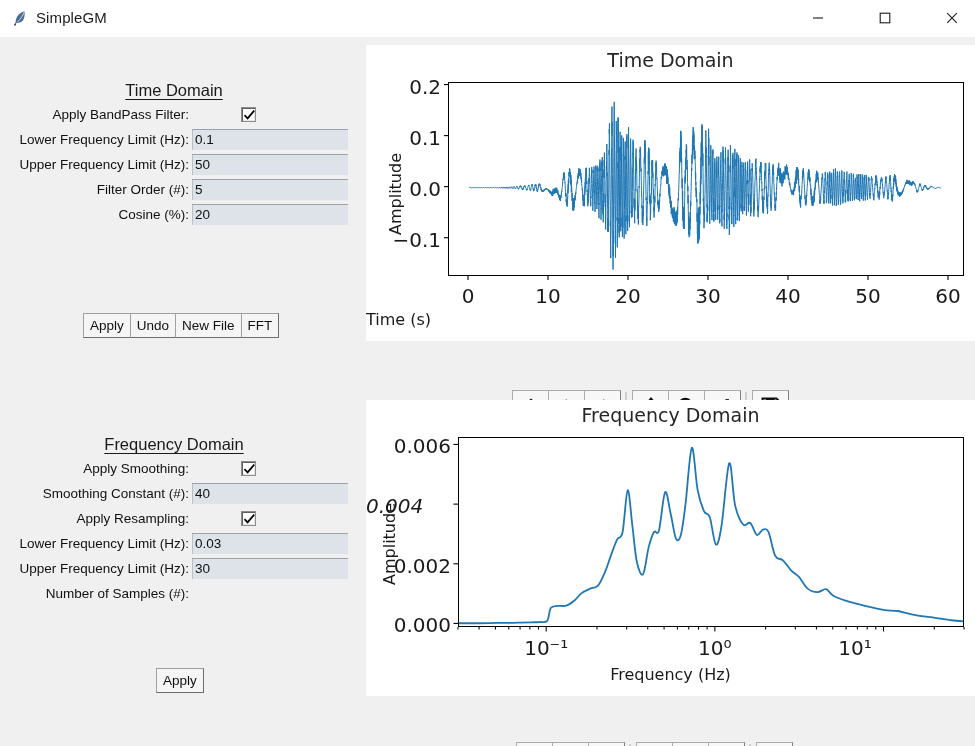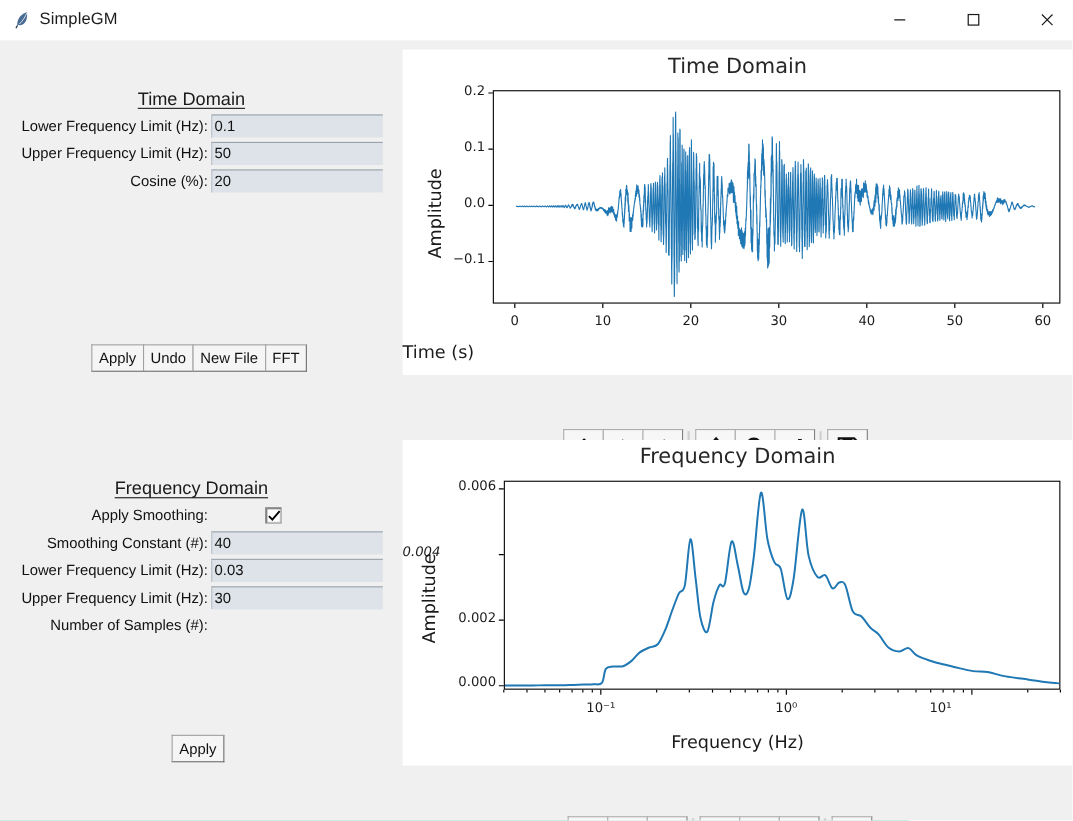--- a/index.html
+++ b/index.html
@@ -5,21 +5,21 @@
   html, body {
     margin: 0; padding: 0;
     width: 975px; height: 746px;
     background: #ffffff;
     font-family: "Liberation Sans", sans-serif;
     overflow: hidden;
   }
   #app {
     position: relative;
     width: 826px; height: 746px;
-    background: #14b8a6;
+    background: #be185d;
   }
 
   
   .titlebar {
     position: absolute; left: 0; top: 0;
     width: 975px; height: 37px;
     background: #ffffff;
     border-bottom: 1px solid #dcdcdc;
   }
   .tb-icon {
@@ -146,21 +146,21 @@
   }
   .axes-box {
     position: absolute;
     border: 1.1px solid #000000;
     background: #ffffff;
     box-sizing: border-box;
     overflow: hidden;
   }
   .tick-lbl {
     position: absolute;
-    font-size: 12px;
+    font-size: 20px;
     color: #1a1a1a;
     font-family: "DejaVu Sans", sans-serif;
     white-space: nowrap;
   }
   .axis-lbl {
     position: absolute;
     font-size: 16px;
     color: #1a1a1a;
     font-family: "DejaVu Sans", sans-serif;
     white-space: nowrap;
@@ -228,26 +228,40 @@
         </svg>
     </div>
   </div>
 
   <div class="client">
 
     <div class="panel" id="td-panel" style="left:0px; top:44px; width:348px;">
       <div class="panel-title">Time Domain</div>
       <div id="td-rows">
           <div class="frow">
+            <div class="flabel" style="width: 192px;">Apply BandPass Filter:</div>
+            <div class="ckwrap" style="width: 36px; margin-left: 38px;">
+              <div class="checkbox">
+                <svg width="13" height="13" viewBox="0 0 13 13">
+                  <path d="M1.5 6.2 L4.6 9.4 L11.2 1.6" stroke="#000" stroke-width="1.7" fill="none"></path>
+                </svg>
+              </div>
+            </div>
+          </div>
+          <div class="frow">
             <div class="flabel" style="width: 192px;">Lower Frequency Limit (Hz):</div>
             <div class="fentry" style="width: 156px;"><span>0.1</span></div>
           </div>
           <div class="frow">
             <div class="flabel" style="width: 192px;">Upper Frequency Limit (Hz):</div>
             <div class="fentry" style="width: 156px;"><span>50</span></div>
+          </div>
+          <div class="frow">
+            <div class="flabel" style="width: 192px;">Filter Order (#):</div>
+            <div class="fentry" style="width: 156px;"><span>5</span></div>
           </div>
           <div class="frow">
             <div class="flabel" style="width: 192px;">Cosine (%):</div>
             <div class="fentry" style="width: 156px;"><span>20</span></div>
           </div>
         </div>
     </div>
     <div class="btnrow" id="td-buttons" style="left:70px; top:276px;">
         <div class="btn">Apply</div>
         <div class="btn">Undo</div>
@@ -264,20 +278,30 @@
               <div class="checkbox">
                 <svg width="13" height="13" viewBox="0 0 13 13">
                   <path d="M1.5 6.2 L4.6 9.4 L11.2 1.6" stroke="#000" stroke-width="1.7" fill="none"></path>
                 </svg>
               </div>
             </div>
           </div>
           <div class="frow">
             <div class="flabel" style="width: 192px;">Smoothing Constant (#):</div>
             <div class="fentry" style="width: 156px;"><span>40</span></div>
+          </div>
+          <div class="frow">
+            <div class="flabel" style="width: 192px;">Apply Resampling:</div>
+            <div class="ckwrap" style="width: 36px; margin-left: 38px;">
+              <div class="checkbox">
+                <svg width="13" height="13" viewBox="0 0 13 13">
+                  <path d="M1.5 6.2 L4.6 9.4 L11.2 1.6" stroke="#000" stroke-width="1.7" fill="none"></path>
+                </svg>
+              </div>
+            </div>
           </div>
           <div class="frow">
             <div class="flabel" style="width: 192px;">Lower Frequency Limit (Hz):</div>
             <div class="fentry" style="width: 156px;"><span>0.03</span></div>
           </div>
           <div class="frow">
             <div class="flabel" style="width: 192px;">Upper Frequency Limit (Hz):</div>
             <div class="fentry" style="width: 156px;"><span>30</span></div>
           </div>
           <div class="frow">

